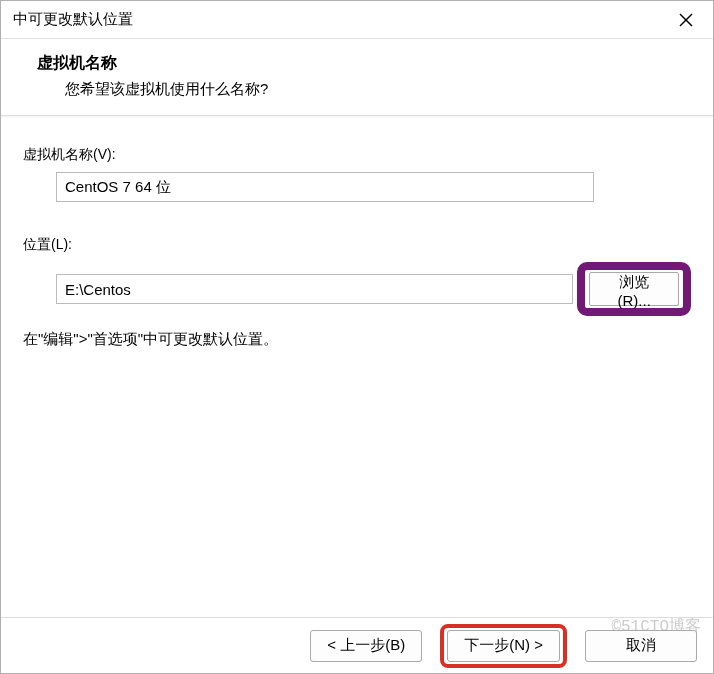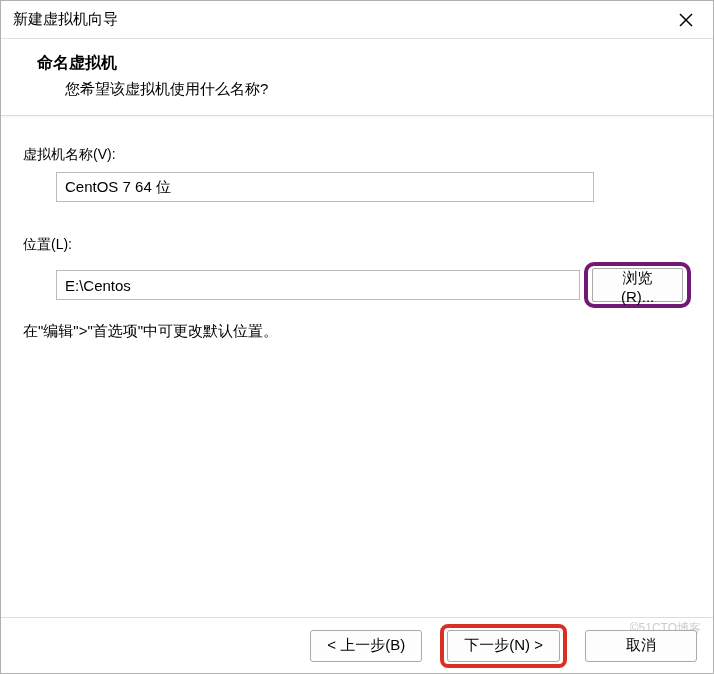--- a/index.html
+++ b/index.html
@@ -85,21 +85,21 @@
       height: 34px;
       padding: 0 14px;
       border: 1px solid #aaa;
       background: #fdfdfd;
       font-size: 15px;
       font-family: inherit;
       cursor: pointer;
       border-radius: 2px;
     }
     .highlight-box {
-      border: 4px solid #701a75;
+      border: 8px solid #701a75;
       border-radius: 10px;
       padding: 2px 4px;
       display: inline-flex;
     }
     .hint-text {
       font-size: 15px;
       margin-top: 14px;
     }
     .button-bar {
       position: absolute;
@@ -128,39 +128,40 @@
     .next-highlight {
       border: 4px solid #d93025;
       border-radius: 8px;
       padding: 2px 3px;
       display: inline-flex;
     }
     .watermark {
       position: absolute;
       bottom: 36px;
       right: 12px;
-      font-size: 12px;
+      font-size: 16px;
       color: #ccc;
+      font-family: Liberation Mono, monospace;
     }
   </style>
 </head>
 <body>
 
 <div class="title-bar">
-  <span class="window-title">新建虚拟机向导</span>
+  <span class="window-title">中可更改默认位置</span>
   <span class="close-icon">
     <svg width="14" height="14" viewBox="0 0 14 14">
       <line x1="1" y1="1" x2="13" y2="13" stroke="#000" stroke-width="1.5"></line>
       <line x1="13" y1="1" x2="1" y2="13" stroke="#000" stroke-width="1.5"></line>
     </svg>
   </span>
 </div>
 
 <div class="header-section">
-  <div class="header-title">命名虚拟机</div>
+  <div class="header-title">虚拟机名称</div>
   <div class="header-subtitle">您希望该虚拟机使用什么名称?</div>
 </div>
 
 <div class="divider"></div>
 
 <div class="content">
   <div>
     <div class="field-label">虚拟机名称(V):</div>
     <input type="text" class="text-input" value="CentOS 7 64 位" style="">
   </div>

